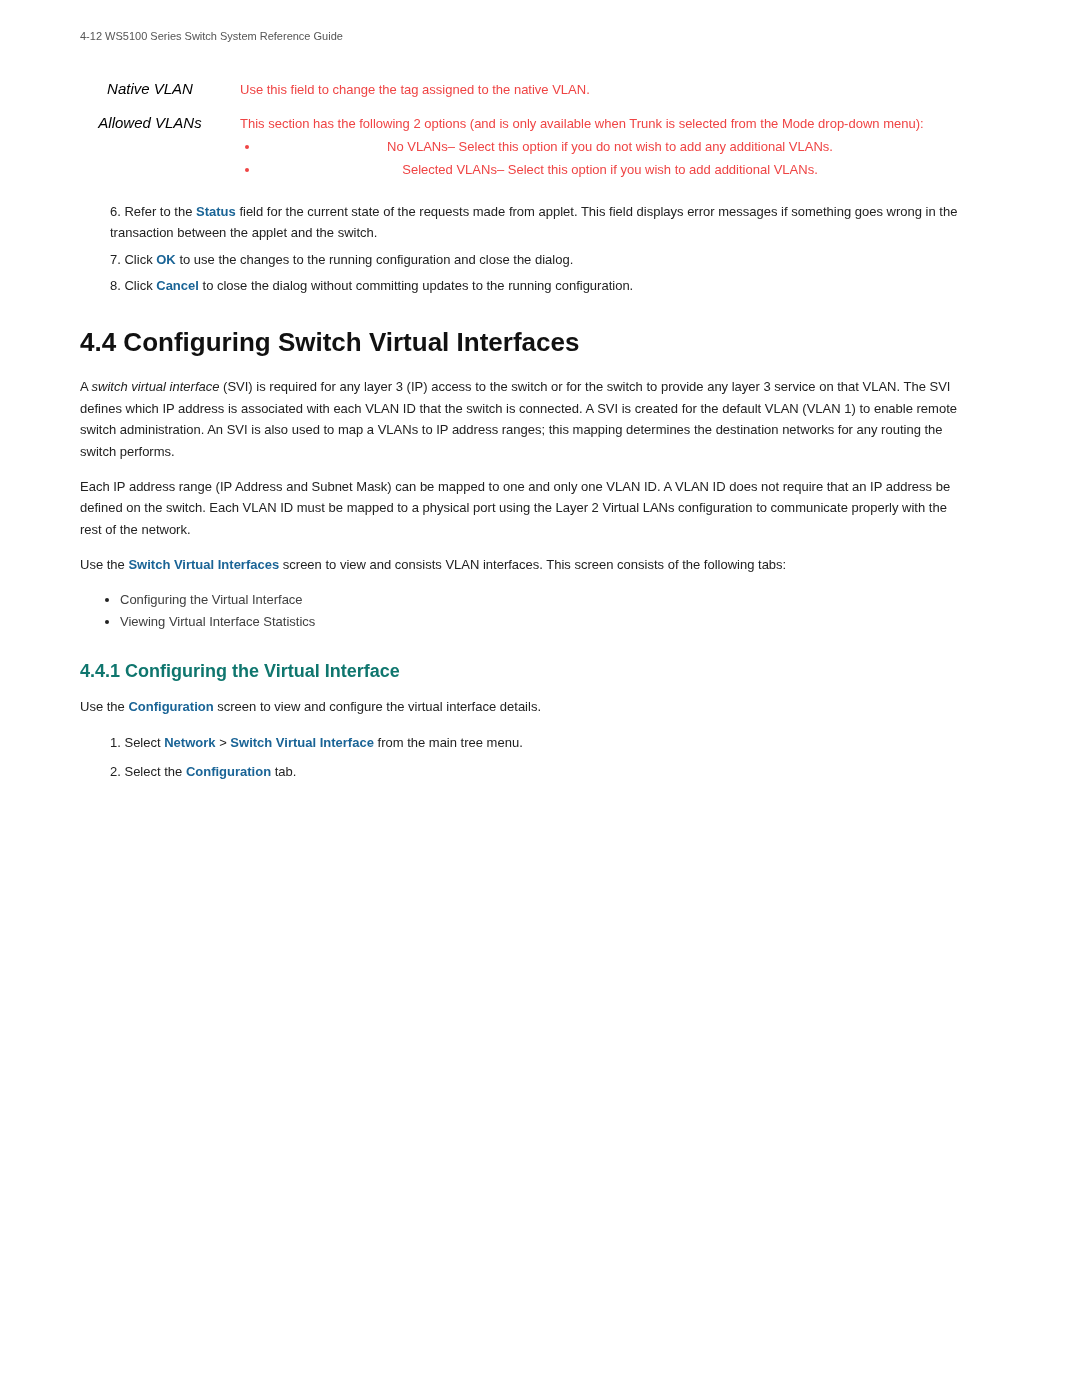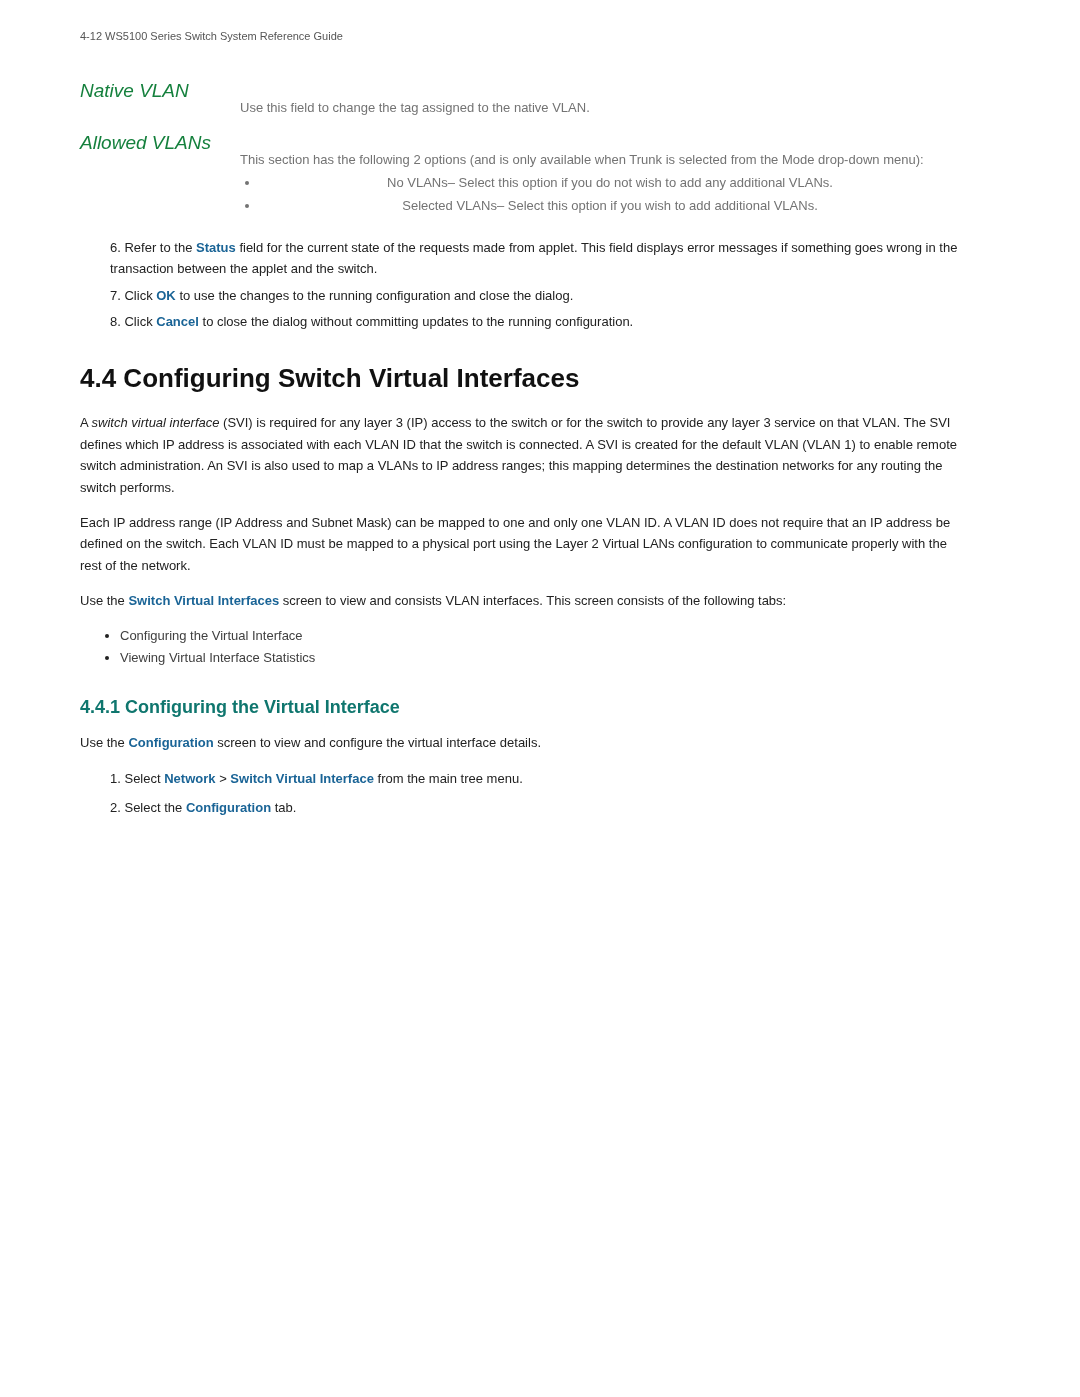--- a/index.html
+++ b/index.html
@@ -37,33 +37,33 @@
     }
 
     .definition-row {
       display: flex;
       margin-bottom: 14px;
       align-items: flex-start;
     }
 
     .definition-term {
       font-style: italic;
-      font-size: 19px;
-      color: #15803d;
+      font-size: 15px;
+      color: #000000;
       min-width: 160px;
       padding-right: 20px;
       flex-shrink: 0;
+      text-align: center;
     }
 
     .definition-desc {
       font-size: 13px;
-      color: #737373;
+      color: #ef4444;
       flex: 1;
       line-height: 1.5;
-      margin-top: 18px;
     }
 
     .definition-desc ul {
       list-style: disc;
       margin-left: 20px;
       margin-top: 4px;
       text-align: center;
     }
 
     .definition-desc ul li {

